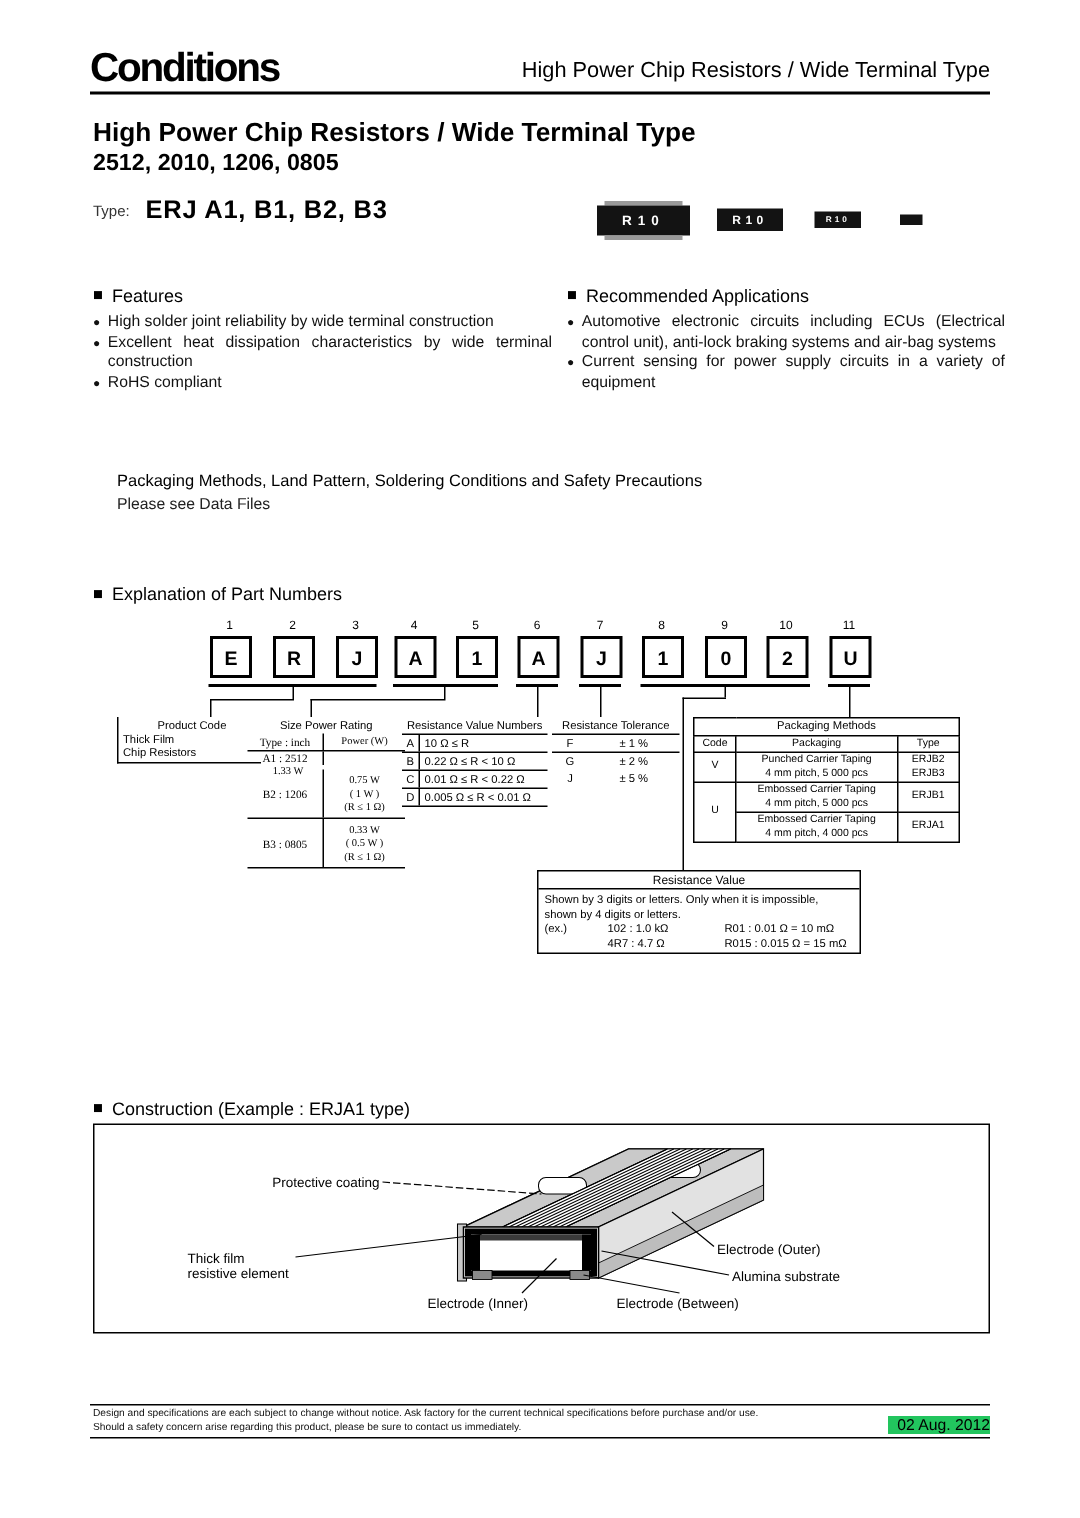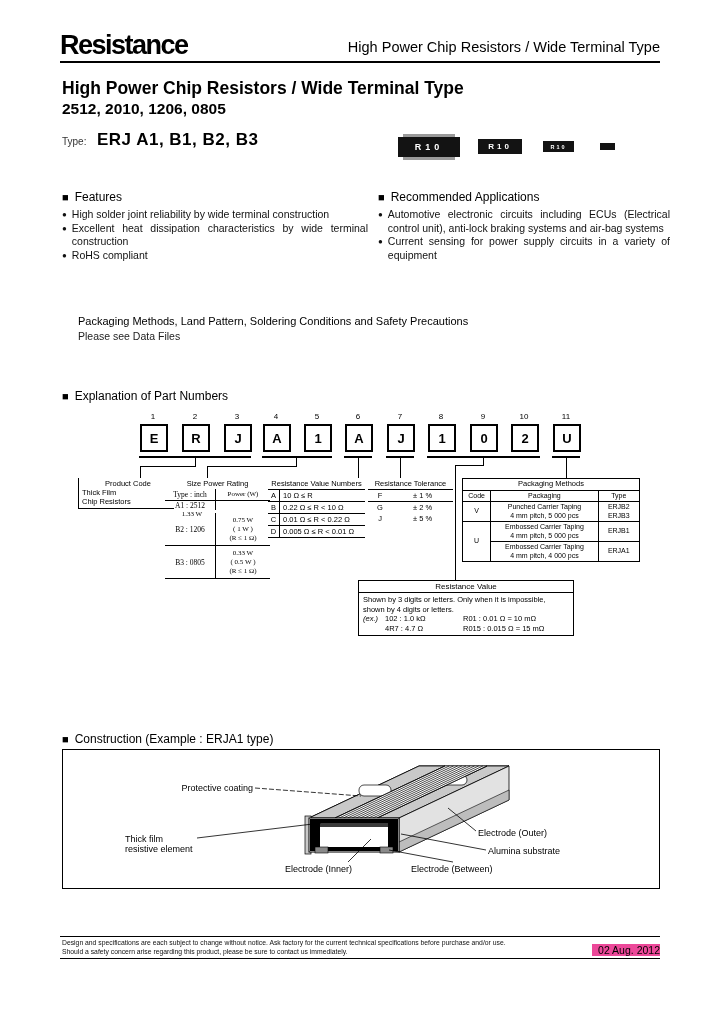--- a/index.html
+++ b/index.html
@@ -40,32 +40,32 @@
        display:flex;align-items:center;justify-content:center;}
   .t3v{padding-left:3px;}
   .t4row{display:flex;height:11px;align-items:center;}
   .t4l{width:24px;text-align:center;}
   .t4v{flex:1;text-align:center;}
   table.pk{border-collapse:collapse;width:178px;font-size:7px;line-height:8.5px;}
   table.pk td{border:1px solid #000;padding:1px 2px;text-align:center;vertical-align:middle;}
   .rv{border:1px solid #000;}
   .rv .body{padding:2px 4px;font-size:7.5px;line-height:9.5px;}
   .exrow{display:flex;}
-  .exlab{width:22px;font-style:italic;}
+  .exlab{width:42px;}
   .exc1{width:78px;}
   .ftr{font-size:6.8px;line-height:8.8px;color:#111;width:570px;}
   .fdate{font-size:10.5px;}
   svg text{font-family:"Liberation Sans",sans-serif;font-size:9px;fill:#000;}
 </style>
 </head>
 <body>
 
 <div class="page">
 
-  <div class="abs brand" style="left:60px;top:30px;">Resistance</div>
+  <div class="abs brand" style="left:60px;top:30px;">Conditions</div>
   <div class="abs doc-type" style="right:60px;top:39px;">High Power Chip Resistors / Wide Terminal Type</div>
   <div class="hline" style="left:60px;top:61px;width:600px;height:2px;"></div>
 
   <div class="abs title1" style="left:62px;top:78px;">High Power Chip Resistors / Wide Terminal Type</div>
   <div class="abs title2" style="left:62px;top:100px;">2512, 2010, 1206, 0805</div>
   <div class="abs type-label" style="left:62px;top:136px;">Type:</div>
   <div class="abs type-value" style="left:97px;top:130px;">ERJ A1, B1, B2, B3</div>
 
   <div class="abs" style="left:398px;top:134px;width:62px;">
     <div class="chip-cap"></div>
@@ -377,15 +377,15 @@
       <text x="415" y="86">Electrode (Outer)</text>
     </svg>
   </div>
 
   <div class="hline" style="left:60px;top:936px;width:600px;"></div>
   <div class="abs ftr" style="left:62px;top:939px;">
     <div>Design and specifications are each subject to change without notice. Ask factory for the current technical specifications before purchase and/or use.</div>
     <div>Should a safety concern arise regarding this product, please be sure to contact us immediately.</div>
   </div>
   <div class="hline" style="left:60px;top:958px;width:600px;"></div>
-  <div class="abs fdate" style="right:60px;top:944px;background:#ec4899;padding-left:6px;">02  Aug. 2012</div>
+  <div class="abs fdate" style="right:60px;top:944px;background:#22c55e;padding-left:6px;">02  Aug. 2012</div>
 
 </div>
 
 </body></html>

